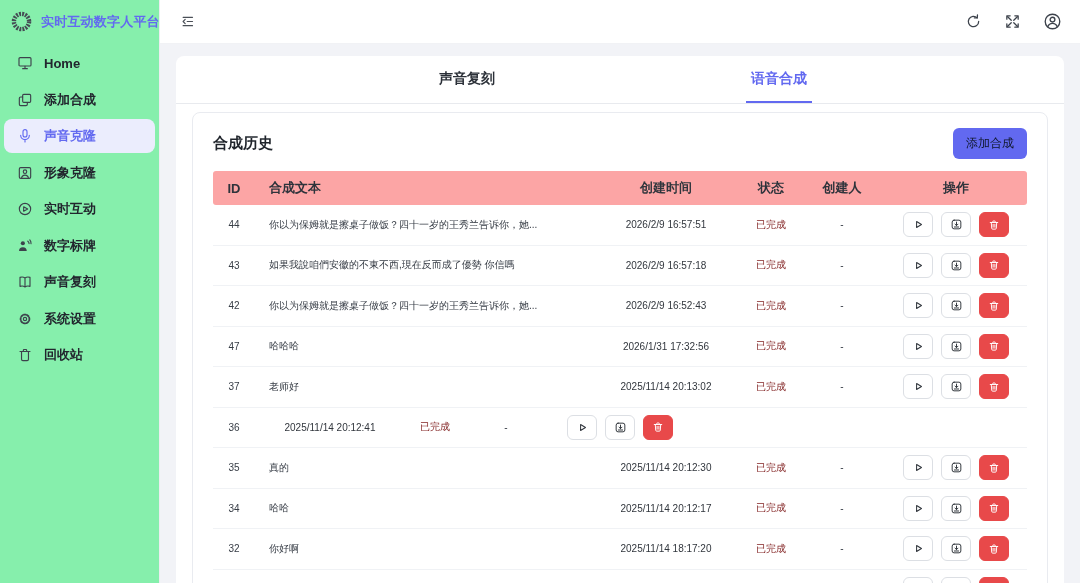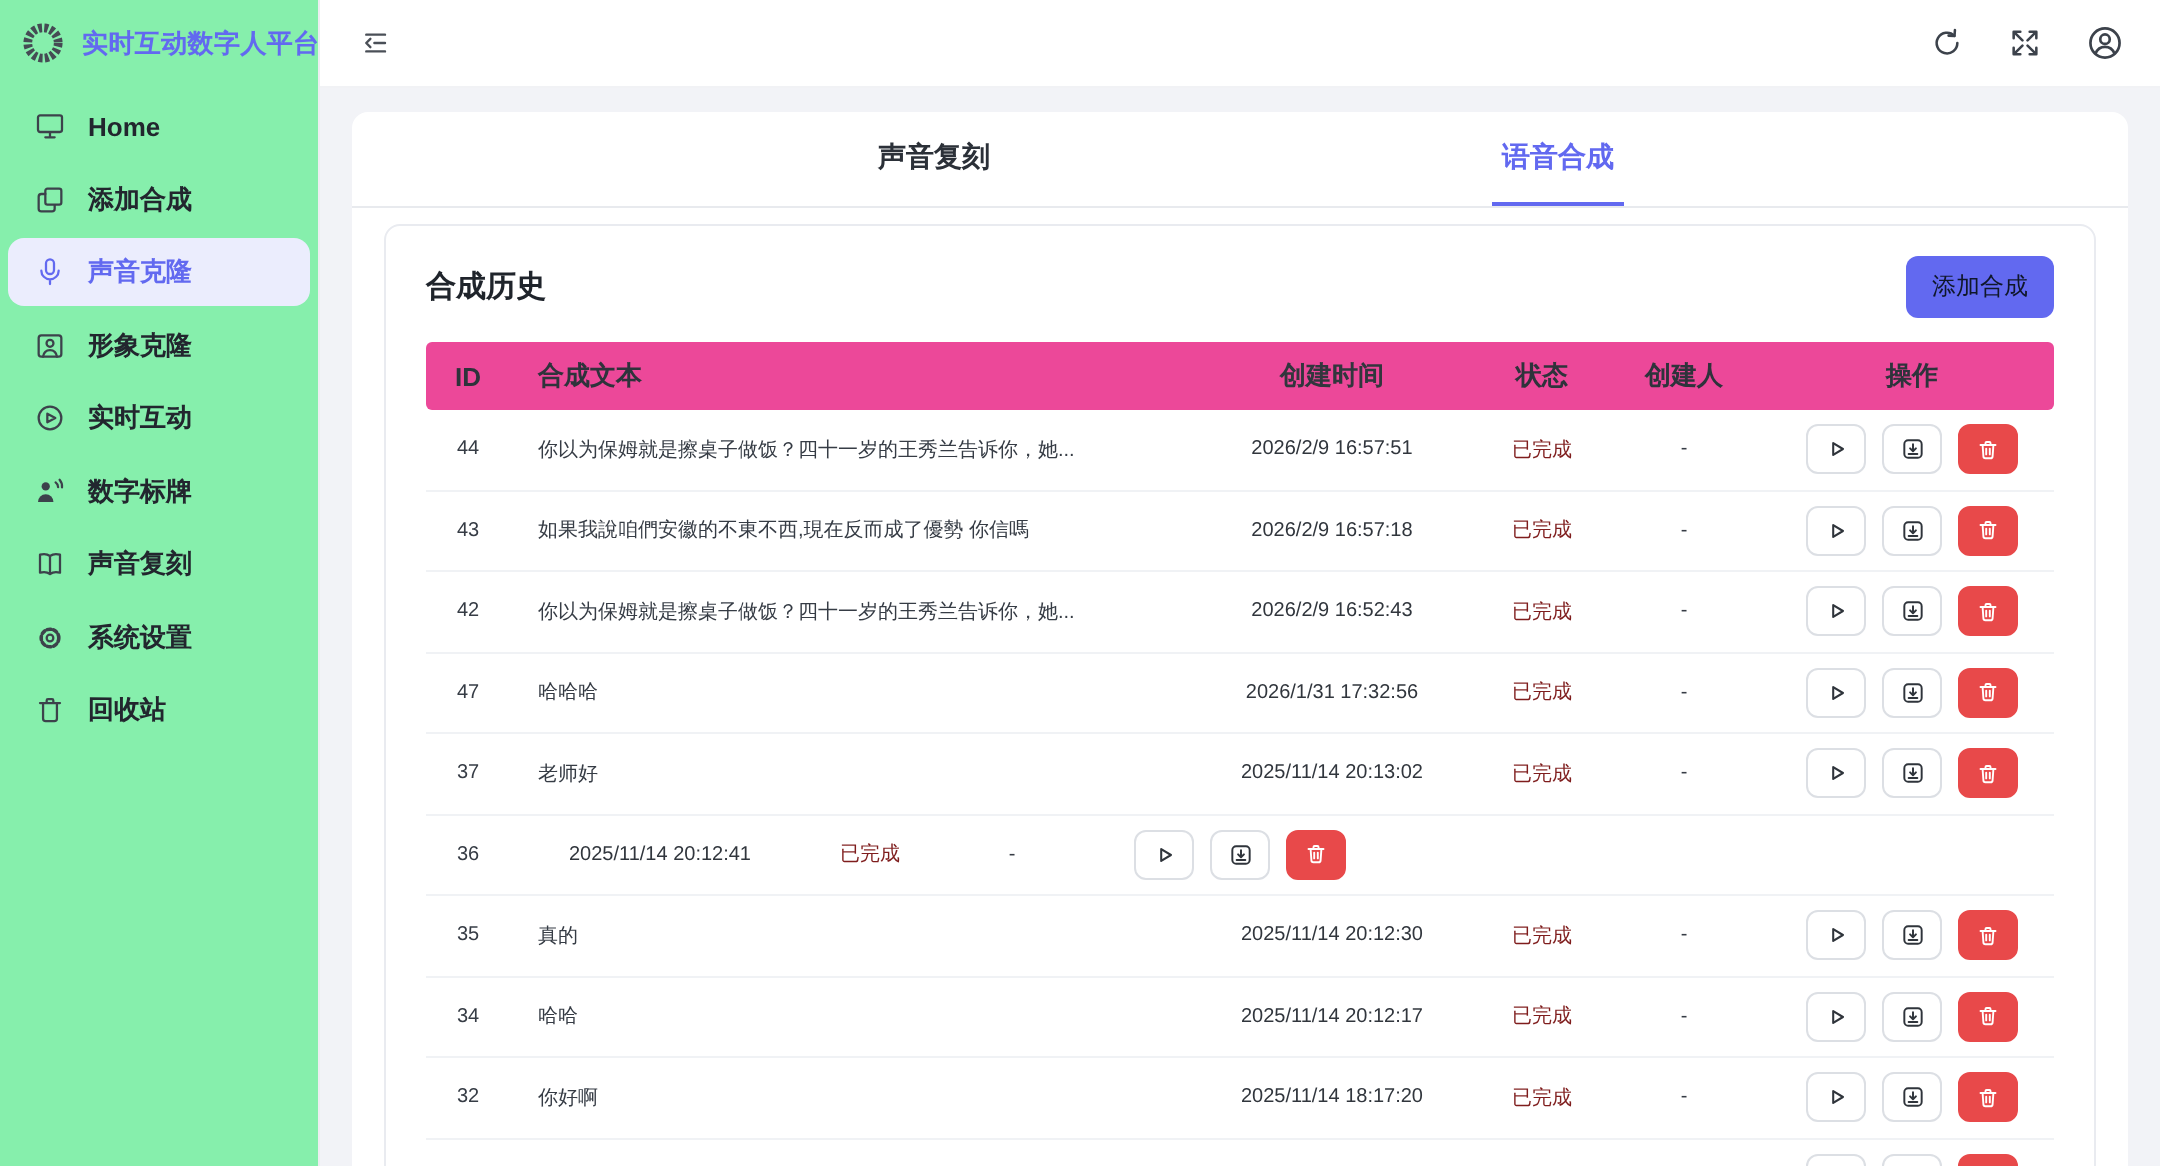--- a/index.html
+++ b/index.html
@@ -32,21 +32,21 @@
   .tab { width:306px; display:flex; align-items:center; justify-content:center; cursor:pointer; }
   .tab span { font-size:14px; color:#2b3038; font-weight:600; height:100%; display:flex; align-items:center; border-bottom:2px solid transparent; padding:0 5px; }
   .tab.active span { color:#6269f0; border-bottom-color:#6269f0;margin-left:12px; }
 
   .inner-card { margin:8px 16px 0; border:1px solid #e9ebf0; border-radius:8px; padding:16px 20px 0; height:600px; background:#fff; }
   .panel-head { display:flex; align-items:center; justify-content:space-between; height:28px; margin-bottom:14px; }
   .panel-title { font-size:15px; font-weight:700; color:#1f242b; }
   .add-btn { background:#6269f0; color:#0f172a; border:none; border-radius:6px; font-size:12px; padding:7px 13px; cursor:pointer; font-family:inherit; }
 
   
-  .thead { display:flex; align-items:center; height:34px; background:#ec4899; border-radius:3px; font-size:13px; font-weight:700; color:#2e333b; }
+  .thead { display:flex; align-items:center; height:34px; background:#fca5a5; border-radius:3px; font-size:13px; font-weight:700; color:#2e333b; }
   .trow { display:flex; align-items:center; height:40.5px; border-bottom:1px solid #f0f2f5; font-size:10px; color:#363c45; }
   .col-id { width:42px; text-align:center; flex-shrink:0; }
   .col-text { width:336px; flex-shrink:0; padding:0 10px 0 14px; white-space:nowrap; overflow:hidden; text-overflow:ellipsis; }
   .col-time { width:150px; text-align:center; flex-shrink:0; color:#31363d; }
   .col-status { width:60px; text-align:center; flex-shrink:0; color:#7f1d1d; }
   .col-creator { width:82px; text-align:center; flex-shrink:0; }
   .col-actions { width:146px; flex-shrink:0; display:flex; justify-content:center; gap:8px; }
   .btn-icon { width:30px; height:25px; border:1px solid #dcdfe4; border-radius:6px; background:#fff; display:flex; align-items:center; justify-content:center; cursor:pointer; padding:0; }
   .btn-del { background:#e8494a; border-color:#e8494a; }
 </style>

